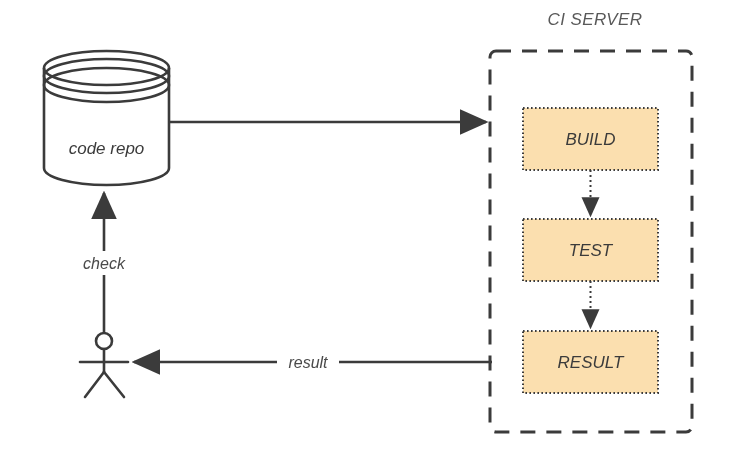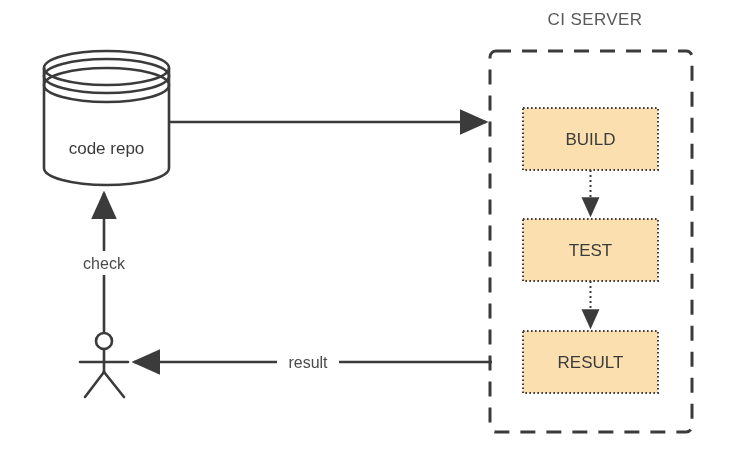--- a/index.html
+++ b/index.html
@@ -9,20 +9,21 @@
   }
   body {
     font-family: "Liberation Sans", sans-serif;
   }
   #diagram-root {
     position: relative;
     width: 750px;
     height: 457px;
     background: #ffffff;
     overflow: hidden;
+    font-style: italic;
   }
   svg.canvas {
     position: absolute;
     left: 0;
     top: 0;
     width: 750px;
     height: 457px;
   }
   .txt {
     font-family: "Liberation Sans", sans-serif;

